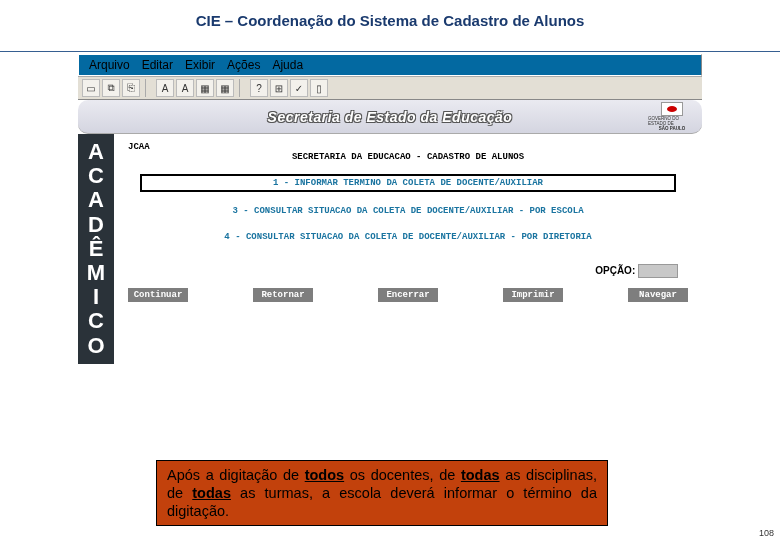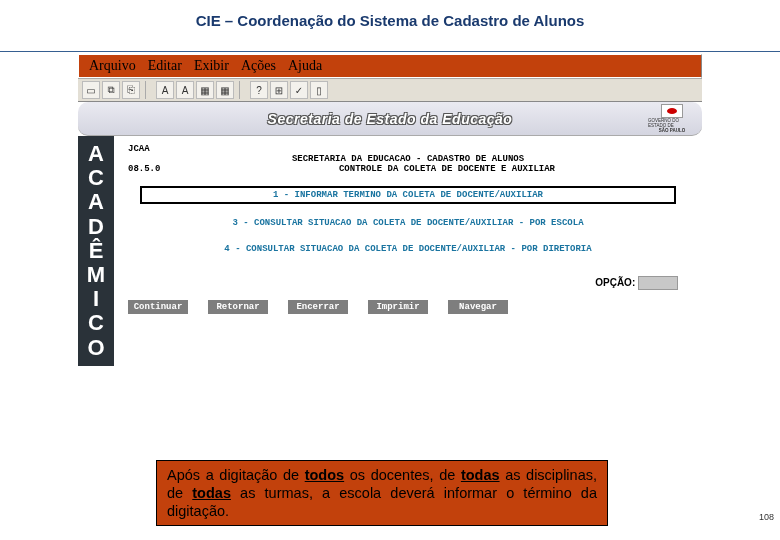--- a/index.html
+++ b/index.html
@@ -1,20 +1,20 @@
 <!DOCTYPE html>
 <html><head>
 <meta charset="utf-8">
 <style>
   * { margin: 0; padding: 0; box-sizing: border-box; }
   body { width: 780px; height: 540px; background: #fff; font-family: Arial, sans-serif; position: relative; }
   .slide-title { text-align: center; font-size: 15px; font-weight: bold; color: #1a3a6e; padding: 12px 0 4px 0; }
   .hr-top { border: none; border-top: 1px solid #365f91; margin: 18px 0 2px 0; }
   .app-window { margin: 0 78px 0 78px; }
-  .menubar { background: #c2410c; display: flex; font-size: 14px; padding: 2px 4px; border-top: 1px solid #fff; border-left: 1px solid #fff; border-right: 1px solid #888; border-bottom: 1px solid #fff; font-family: Liberation Serif, serif; }
+  .menubar { background: #0369a1; display: flex; font-size: 12px; padding: 2px 4px; border-top: 1px solid #fff; border-left: 1px solid #fff; border-right: 1px solid #888; border-bottom: 1px solid #fff; }
   .menubar span { padding: 1px 6px; cursor: default; }
   .toolbar { background: #e3dfd5; display: flex; align-items: center; padding: 2px 4px; border-top: 1px solid #aaa; border-bottom: 1px solid #888; gap: 2px; }
   .tbtn { width: 18px; height: 18px; border: 1px solid #bbb; background: #f3f1ec; display: flex; align-items: center; justify-content: center; font-size: 10px; color: #333; }
   .tsep { width: 6px; height: 18px; border-left: 1px solid #aaa; margin: 0 3px; }
   .banner { background: linear-gradient(#eaeaf1, #d4d5e0); height: 34px; display: flex; align-items: center; justify-content: center; position: relative; border-bottom: 1px solid #aaa; border-radius: 10px; }
   .banner-text { color: #fff; font-style: italic; font-weight: bold; font-size: 14px; text-shadow: 1px 1px 0 #555, -1px -1px 0 #555, 1px -1px 0 #555, -1px 1px 0 #555; letter-spacing: 0.5px; }
   .banner-logo { position: absolute; right: 6px; top: 2px; width: 48px; height: 30px; display: flex; flex-direction: column; align-items: center; justify-content: center; font-size: 4.5px; color: #333; line-height: 1.1; }
   .banner-logo-flag { width: 22px; height: 14px; background: #fff; border: 1px solid #999; position: relative; margin-bottom: 1px; }
   .banner-logo-flag::before { content: ''; position: absolute; left: 5px; top: 3px; width: 10px; height: 6px; background: #c00; border-radius: 50%; }
   .content-area { display: flex; background: #fff; }
@@ -22,25 +22,25 @@
   .main-panel { flex: 1; padding: 8px 14px 6px 14px; font-family: "Courier New", monospace; font-size: 9px; font-weight: bold; position: relative; }
   .header-row { display: flex; flex-direction: column; }
   .hdr-left { width: 78px; }
   .hdr-center { flex: 1; text-align: center; }
   .subheader-row { display: flex; margin-bottom: 12px; }
   .menu-list { padding: 0 12px; }
   .menu-item { color: #1a74a0; margin: 12px 0; padding: 2px 6px; text-align: center; }
   .menu-item.boxed { border: 2px solid #000; }
   .opcao { text-align: right; margin: 20px 10px 6px 0; font-family: Arial, sans-serif; font-size: 10px; font-weight: bold; }
   .opcao-input { display: inline-block; width: 40px; height: 14px; background: #c8c8c8; vertical-align: middle; border: 1px solid #999; }
-  .bottom-btns { display: flex; gap: 20px; justify-content: flex-start; padding: 4px 0 10px 0; }
+  .bottom-btns { display: flex; gap: 20px; justify-content: space-between; padding: 4px 0 10px 0; }
   .bbtn { background: #7e7e7e; color: #fff; font-size: 9px; font-weight: bold; padding: 2px 0; width: 60px; text-align: center; }
   .note-box { position: absolute; left: 156px; bottom: 14px; width: 452px; background: #c2410c; border: 1.5px solid #000; padding: 5px 10px; font-size: 14.5px; text-align: justify; line-height: 1.25; }
   .note-box u { text-decoration: underline; font-weight: bold; }
-  .page-num { position: absolute; right: 6px; bottom: 18px; font-size: 9px; color: #333; }
+  .page-num { position: absolute; right: 6px; bottom: 2px; font-size: 9px; color: #333; }
 </style>
 </head>
 <body>
 
 <div class="slide-title">CIE – Coordenação do Sistema de Cadastro de Alunos</div>
 <hr class="hr-top">
 
 <div class="app-window">
 
   <div class="menubar">
@@ -87,24 +87,20 @@
         <div>I</div>
         <div>C</div>
         <div>O</div>
       </div>
 
     <div class="main-panel">
       <div class="header-row">
         <div class="hdr-left">JCAA</div>
         <div class="hdr-center">SECRETARIA DA EDUCACAO - CADASTRO DE ALUNOS</div>
       </div>
-      <div class="subheader-row">
-        <div class="hdr-left">08.5.0</div>
-        <div class="hdr-center">CONTROLE DA COLETA DE DOCENTE E AUXILIAR</div>
-      </div>
 
       <div class="menu-list">
         <div class="menu-item boxed">1 - INFORMAR TERMINO DA COLETA DE DOCENTE/AUXILIAR</div>
         <div class="menu-item">3 - CONSULTAR SITUACAO DA COLETA DE DOCENTE/AUXILIAR - POR ESCOLA</div>
         <div class="menu-item">4 - CONSULTAR SITUACAO DA COLETA DE DOCENTE/AUXILIAR - POR DIRETORIA</div>
       </div>
 
       <div class="opcao">
         <span>OPÇÃO:</span>
         <span class="opcao-input" value=""></span>

